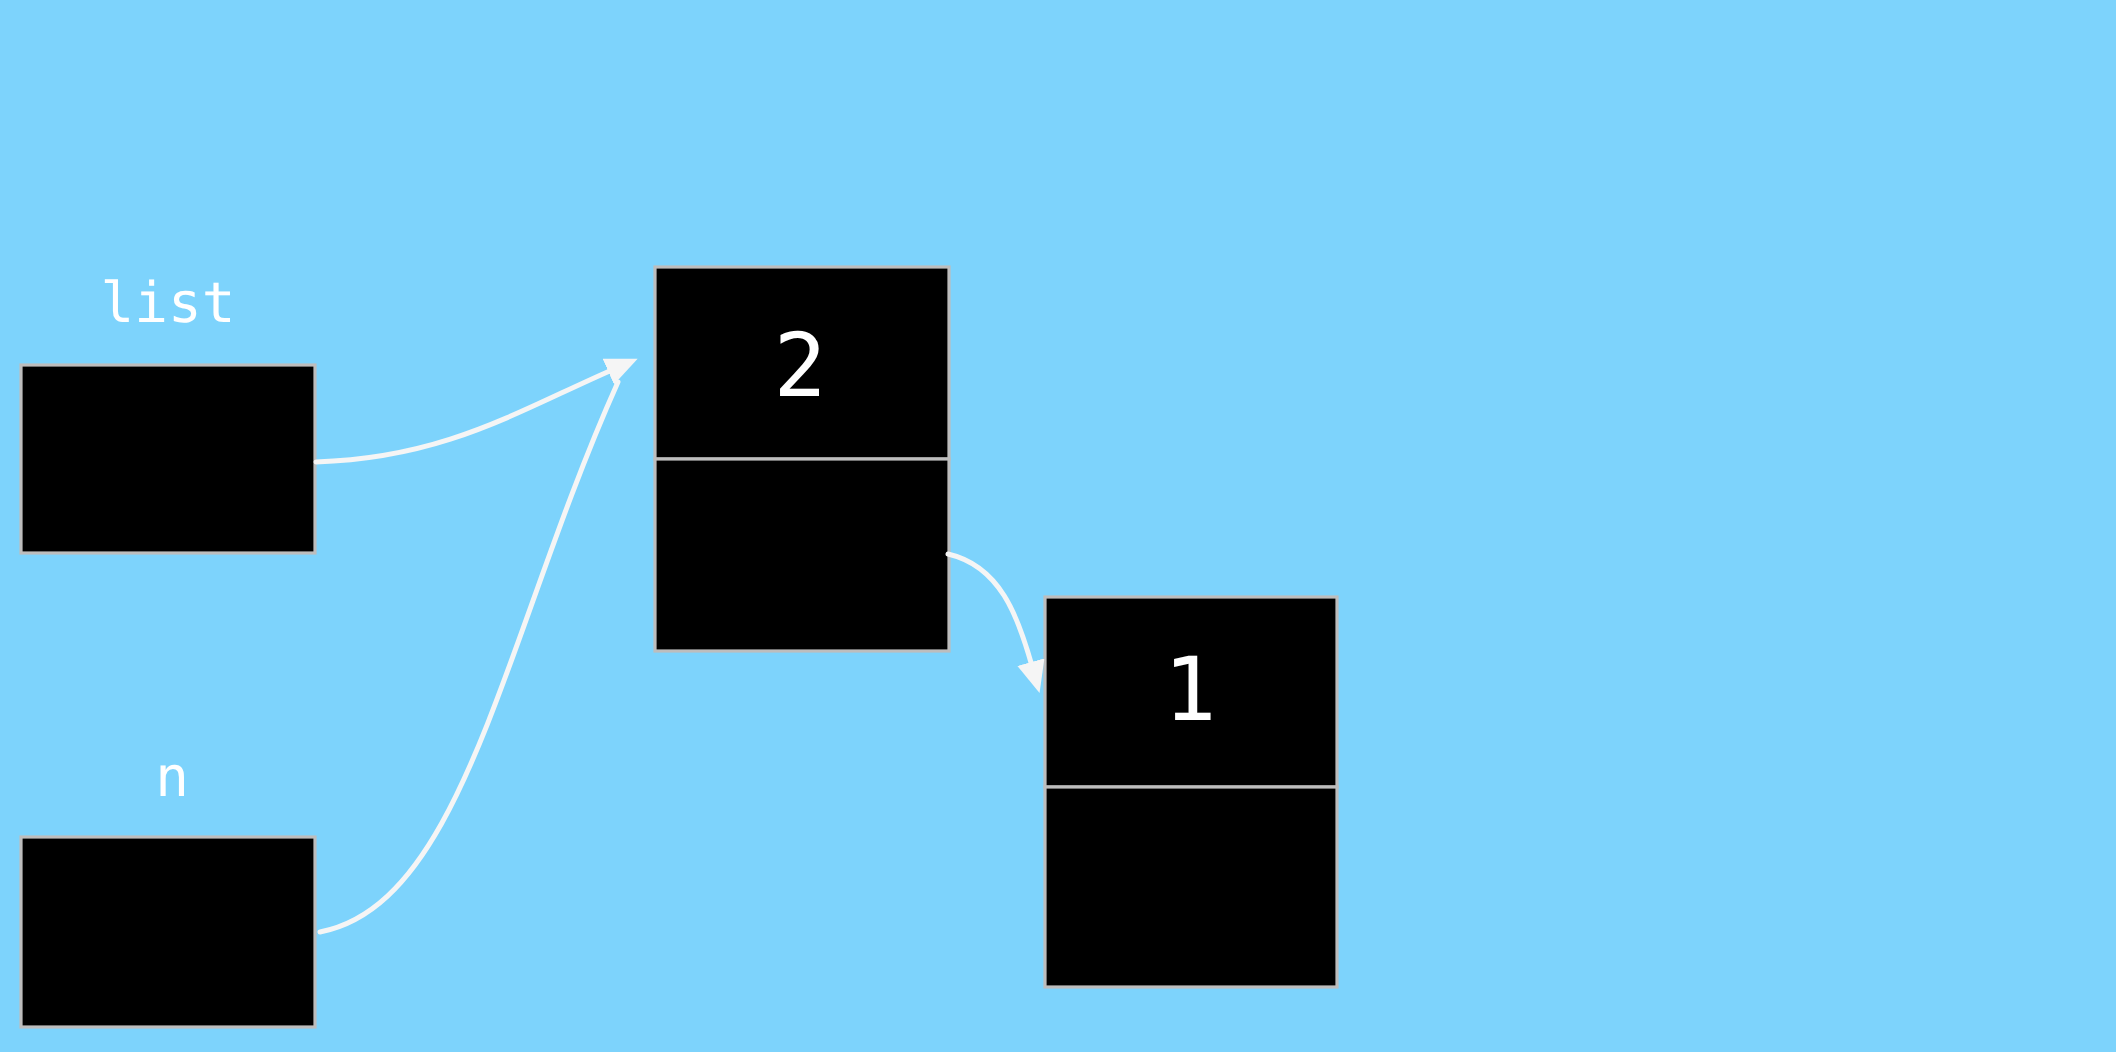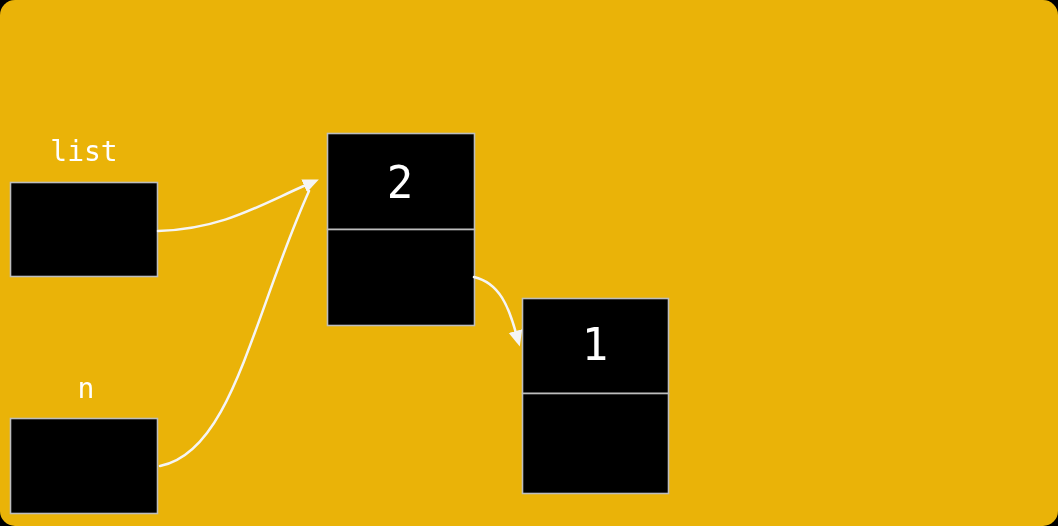--- a/index.html
+++ b/index.html
@@ -4,24 +4,23 @@
 <style>
   html, body {
     margin: 0;
     padding: 0;
     background: #000000;
   }
   .stage {
     position: relative;
     width: 1058px;
     height: 526px;
-    background: #eab308;
+    background: #7dd3fc;
     overflow: hidden;
     font-family: "DejaVu Sans Mono", "Liberation Mono", monospace;
-    border-radius: 15px;
   }
   svg { display: block; }
   .box {
     fill: #000000;
     stroke: #bdbdbd;
     stroke-width: 1.6;
   }
   .ptr-label {
     fill: #ffffff;
     font-family: "DejaVu Sans Mono", "Liberation Mono", monospace;

